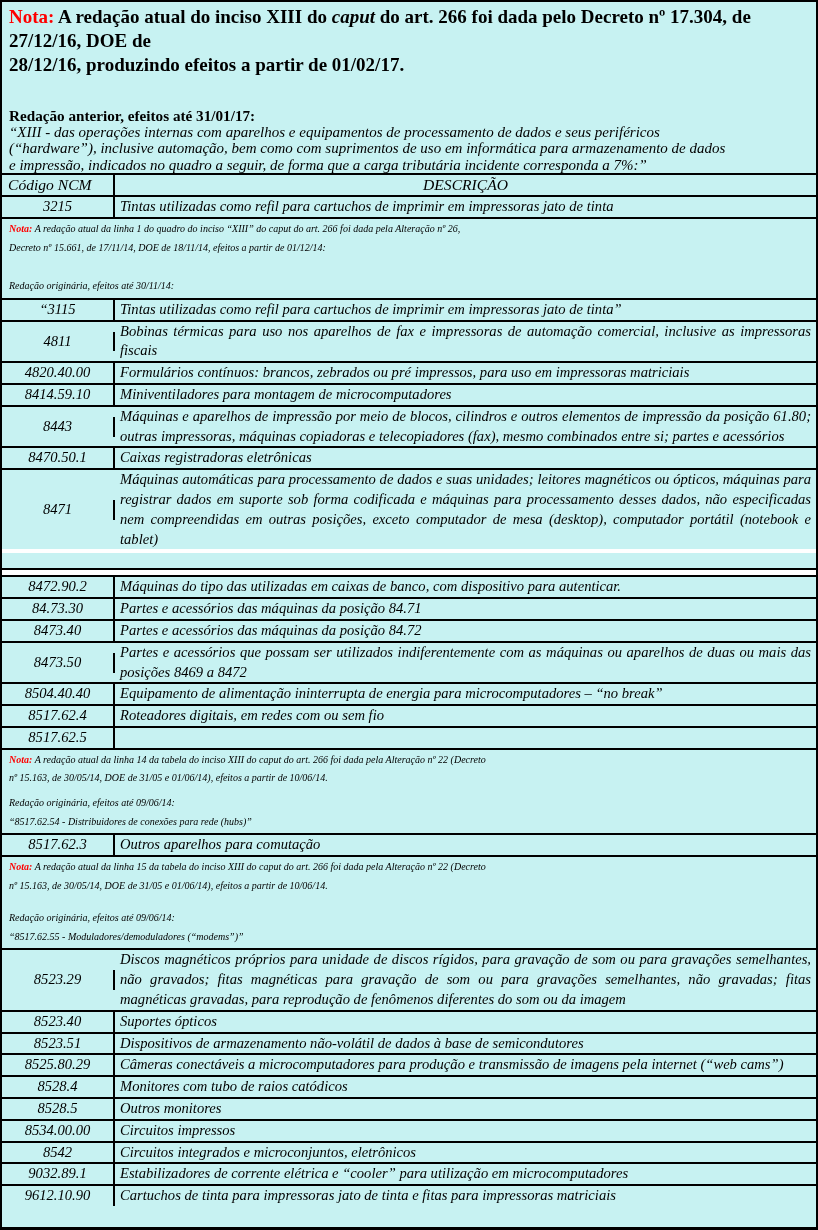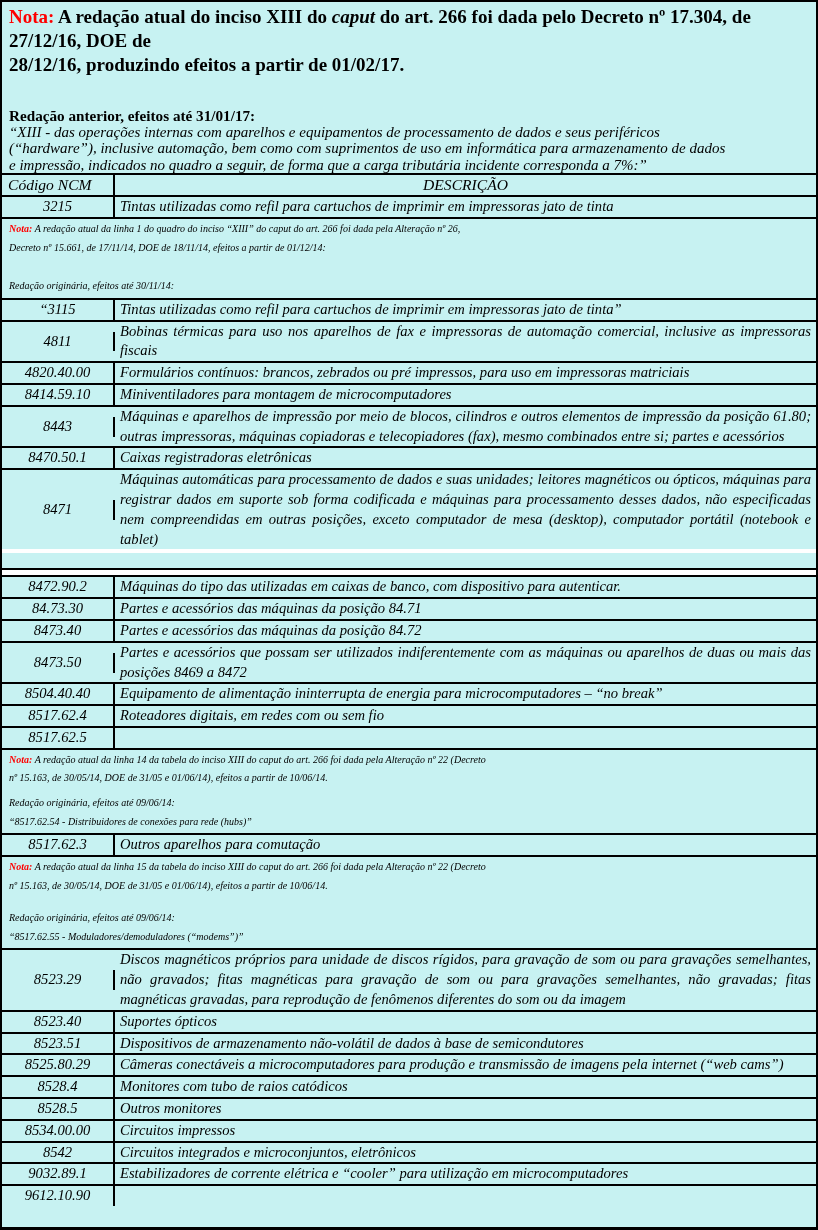--- a/index.html
+++ b/index.html
@@ -212,15 +212,16 @@
   <div class="trow">
     <div class="cell cell-code">8542</div>
     <div class="cell cell-desc">Circuitos integrados e microconjuntos, eletrônicos</div>
   </div>
   <div class="trow">
     <div class="cell cell-code">9032.89.1</div>
     <div class="cell cell-desc">Estabilizadores de corrente elétrica e “cooler” para utilização em microcomputadores</div>
   </div>
   <div class="trow">
     <div class="cell cell-code">9612.10.90</div>
+    <div class="cell cell-desc">Cartuchos de tinta para impressoras jato de tinta e fitas para impressoras matriciais</div>
   </div>
 
 </div>
 
 </body></html>

